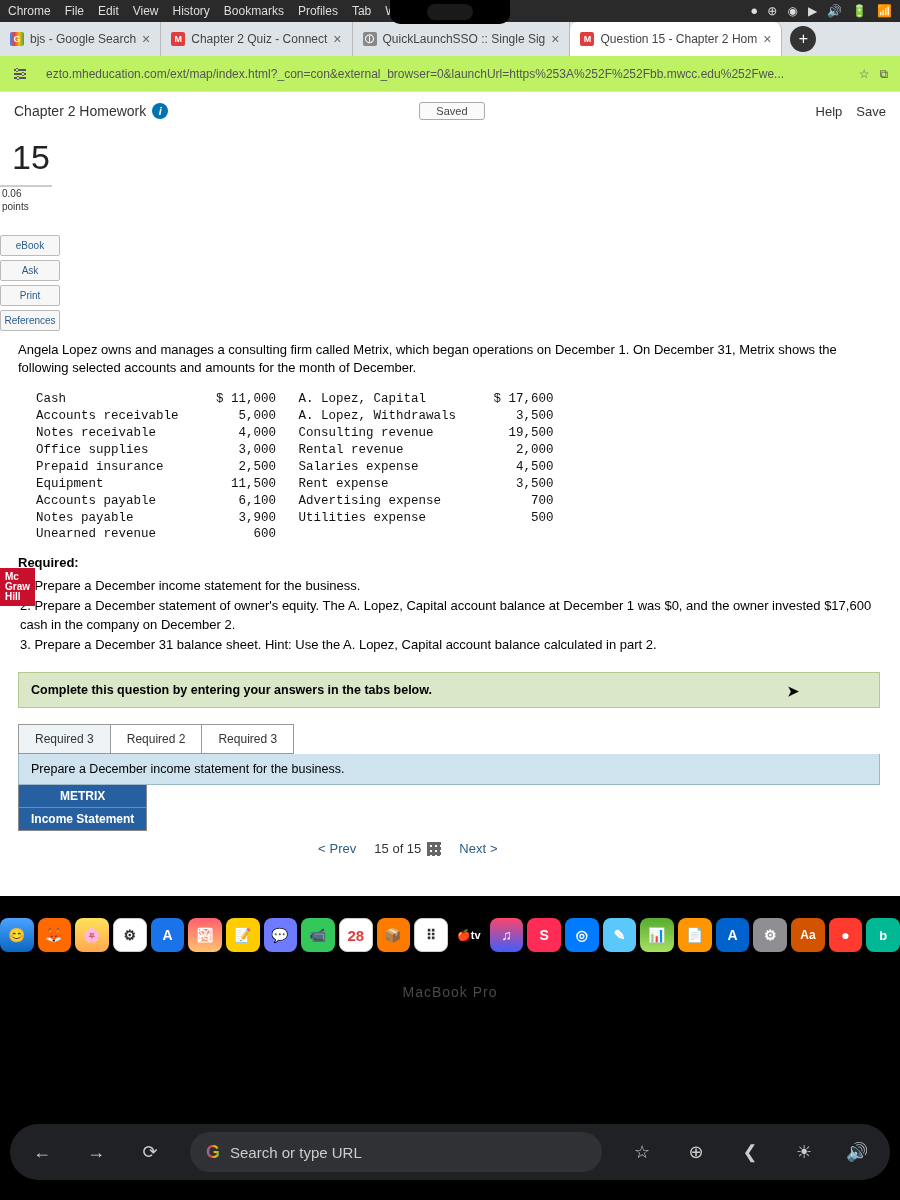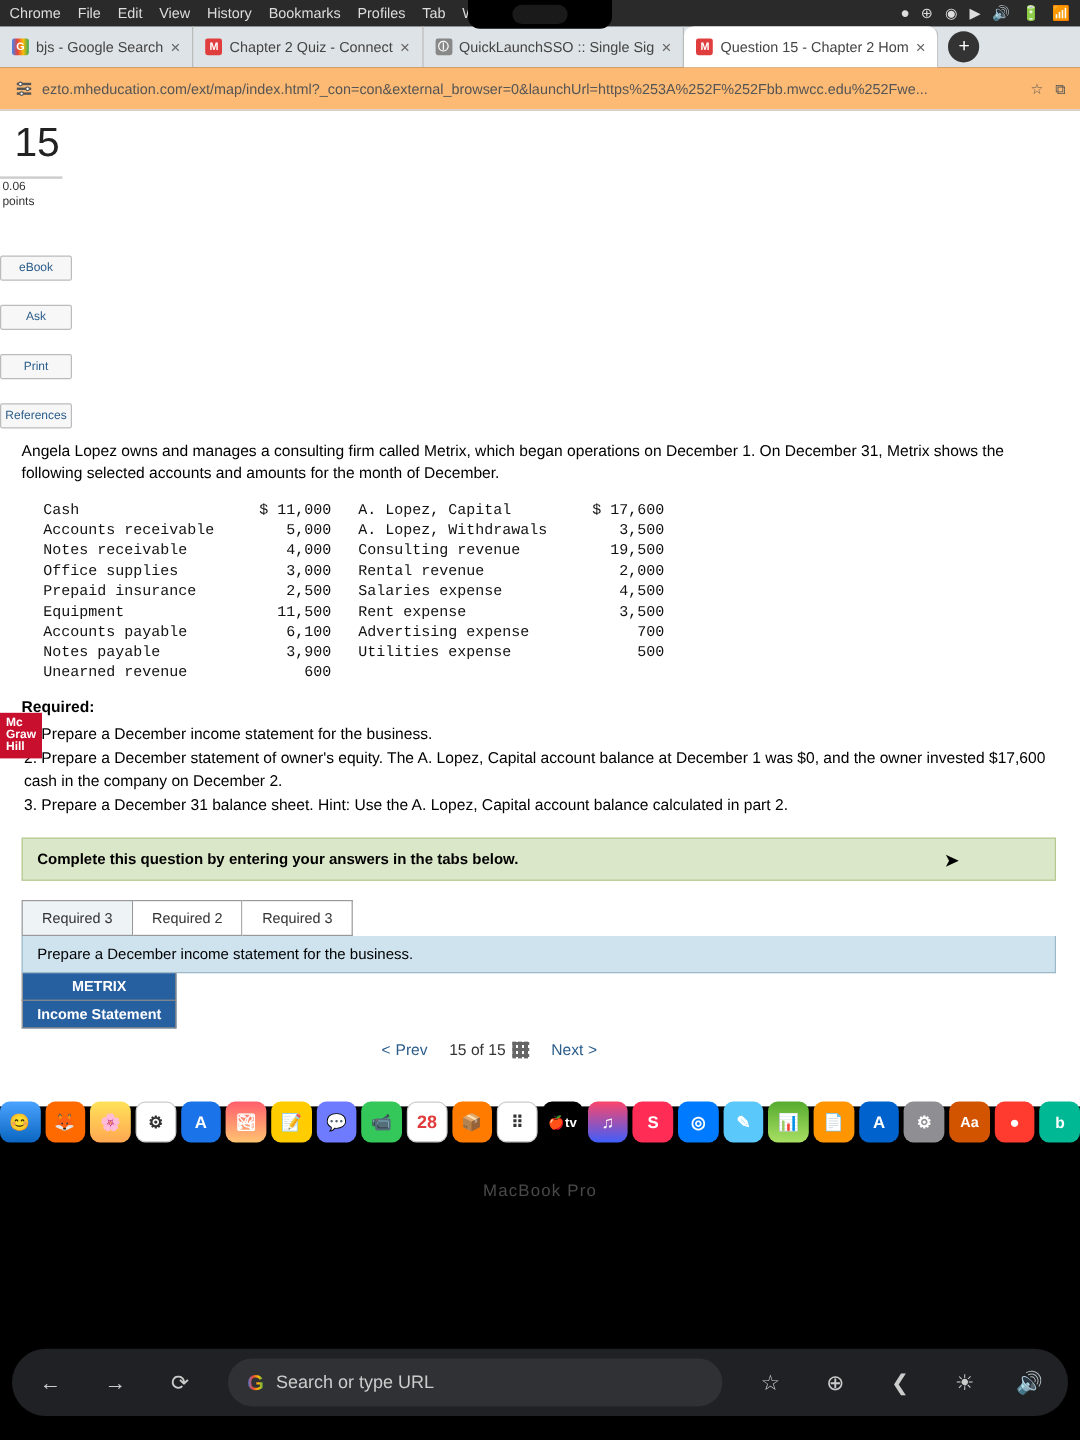--- a/index.html
+++ b/index.html
@@ -12,41 +12,41 @@
 .browser-tabs { background: #dde3e6; height: 34px; display: flex; align-items: center; font-size: 12px; }
 .btab { display:flex; align-items:center; gap:6px; padding: 0 10px; height: 100%; border-right:1px solid #bbb; color:#444; }
 .btab.active { background:#fff; border-top-left-radius:8px; border-top-right-radius:8px;}
 .btab .close { color:#666; font-size:14px; }
 .btab .favicon { width:14px; height:14px; display:inline-flex; align-items:center; justify-content:center; border-radius:2px; font-size:9px; font-weight:bold; color:#fff; }
 .fav-g { background: linear-gradient(90deg,#4285f4,#ea4335,#fbbc05,#34a853); }
 .fav-m { background:#e03e3e; }
 .fav-i { background:#888; }
 .new-tab { width:26px; height:26px; display:flex; align-items:center; justify-content:center; background:#333; color:#fff; border-radius:50%; margin-left:8px; font-size:16px;}
 
-.addr-bar { background:#fdba74; height:36px; display:flex; align-items:center; padding:0 12px; font-size:12px; color:#555; gap:7px; border-bottom:1px solid #ddd;}
+.addr-bar { background:#bef264; height:36px; display:flex; align-items:center; padding:0 12px; font-size:12px; color:#555; gap:18px; border-bottom:1px solid #ddd;}
 .addr-icon { width:16px; height:16px; display:inline-flex; align-items:center; justify-content:center; color:#555; }
 .addr-url { flex:1; color:#555; font-size:12px; }
 .addr-right { display:flex; gap:10px; align-items:center; }
 
 .page { background:#fff; position: relative; }
 
 .hw-header { display:flex; align-items:center; padding: 10px 14px; font-size:14px; color:#333; }
 .hw-header .title { display:flex; align-items:center; gap:6px; }
 .info-circ { width:16px; height:16px; border-radius:50%; background:#0073b1; color:#fff; display:inline-flex; align-items:center; justify-content:center; font-size:11px; font-style:italic; font-weight:bold;}
 .saved-pill { margin: 0 auto; transform:translateX(-40px); border:1px solid #aaa; border-radius:3px; padding:2px 16px; font-size:11px; color:#444; background:#fafafa;}
 .header-actions { display:flex; gap:14px; font-size:13px;}
 
 .content-wrap { display:flex;flex-direction:column; }
 .qnum { font-size:34px; font-weight:300; padding: 8px 0 8px 12px; width:52px; color:#222; border-bottom:2px solid #ccc;}
 .problem-col { flex:1; padding: 10px 20px 0 18px; font-size:13px; }
 .intro { margin-bottom:14px; line-height:1.4;}
 
 .sidebar { width:60px; display:flex; flex-direction:column; font-size:10px; color:#2b5c8a; }
 .side-top { text-align:left; padding-left:2px; line-height:1.3; color:#333;}
-.side-btn { border:1px solid #bbb; background:#f7f7f7; padding:4px 0; text-align:center; margin-top:20px; font-size:10px; color:#2b5c8a; border-radius:2px;}
+.side-btn { border:1px solid #bbb; background:#f7f7f7; padding:4px 0; text-align:center; margin-top:4px; font-size:10px; color:#2b5c8a; border-radius:2px;}
 
 .accounts { font-family: "Courier New", monospace; font-size:12.5px; white-space:pre; margin: 6px 0 12px 18px; color:#111; line-height:1.35;}
 
 .req-head { font-weight:bold; margin: 10px 0 6px 0;}
 .req-list { margin-left: 2px; line-height:1.5; }
 
 .complete-bar { background:#dbe7c9; border:1px solid #b5c98f; padding:10px 12px; margin:18px 0 0 0; font-size:12.5px; font-weight:bold; position:relative;}
 .cursor-arrow { position:absolute; right:80px; top:10px; font-size:14px;}
 
 .tabs-row { display:flex; margin-top:16px; }
@@ -146,20 +146,31 @@
   </span>
   <span class="addr-url">ezto.mheducation.com/ext/map/index.html?_con=con&amp;external_browser=0&amp;launchUrl=https%253A%252F%252Fbb.mwcc.edu%252Fwe...</span>
   <span class="addr-right">
     <span>☆</span>
     <span>⧉</span>
   </span>
 </div>
 
 <div class="page">
 
+  <div class="hw-header">
+    <span class="title">
+      <span>Chapter 2 Homework</span>
+      <span class="info-circ">i</span>
+    </span>
+    <span class="saved-pill">Saved</span>
+    <span class="header-actions">
+      <span>Help</span>
+      <span>Save</span>
+    </span>
+  </div>
 
   <div style="display:flex;">
     <div class="qnum">15</div>
   </div>
 
   <div class="content-wrap">
     <div class="sidebar">
       <div class="side-top">
         <div>0.06</div>
         <div>points</div>

